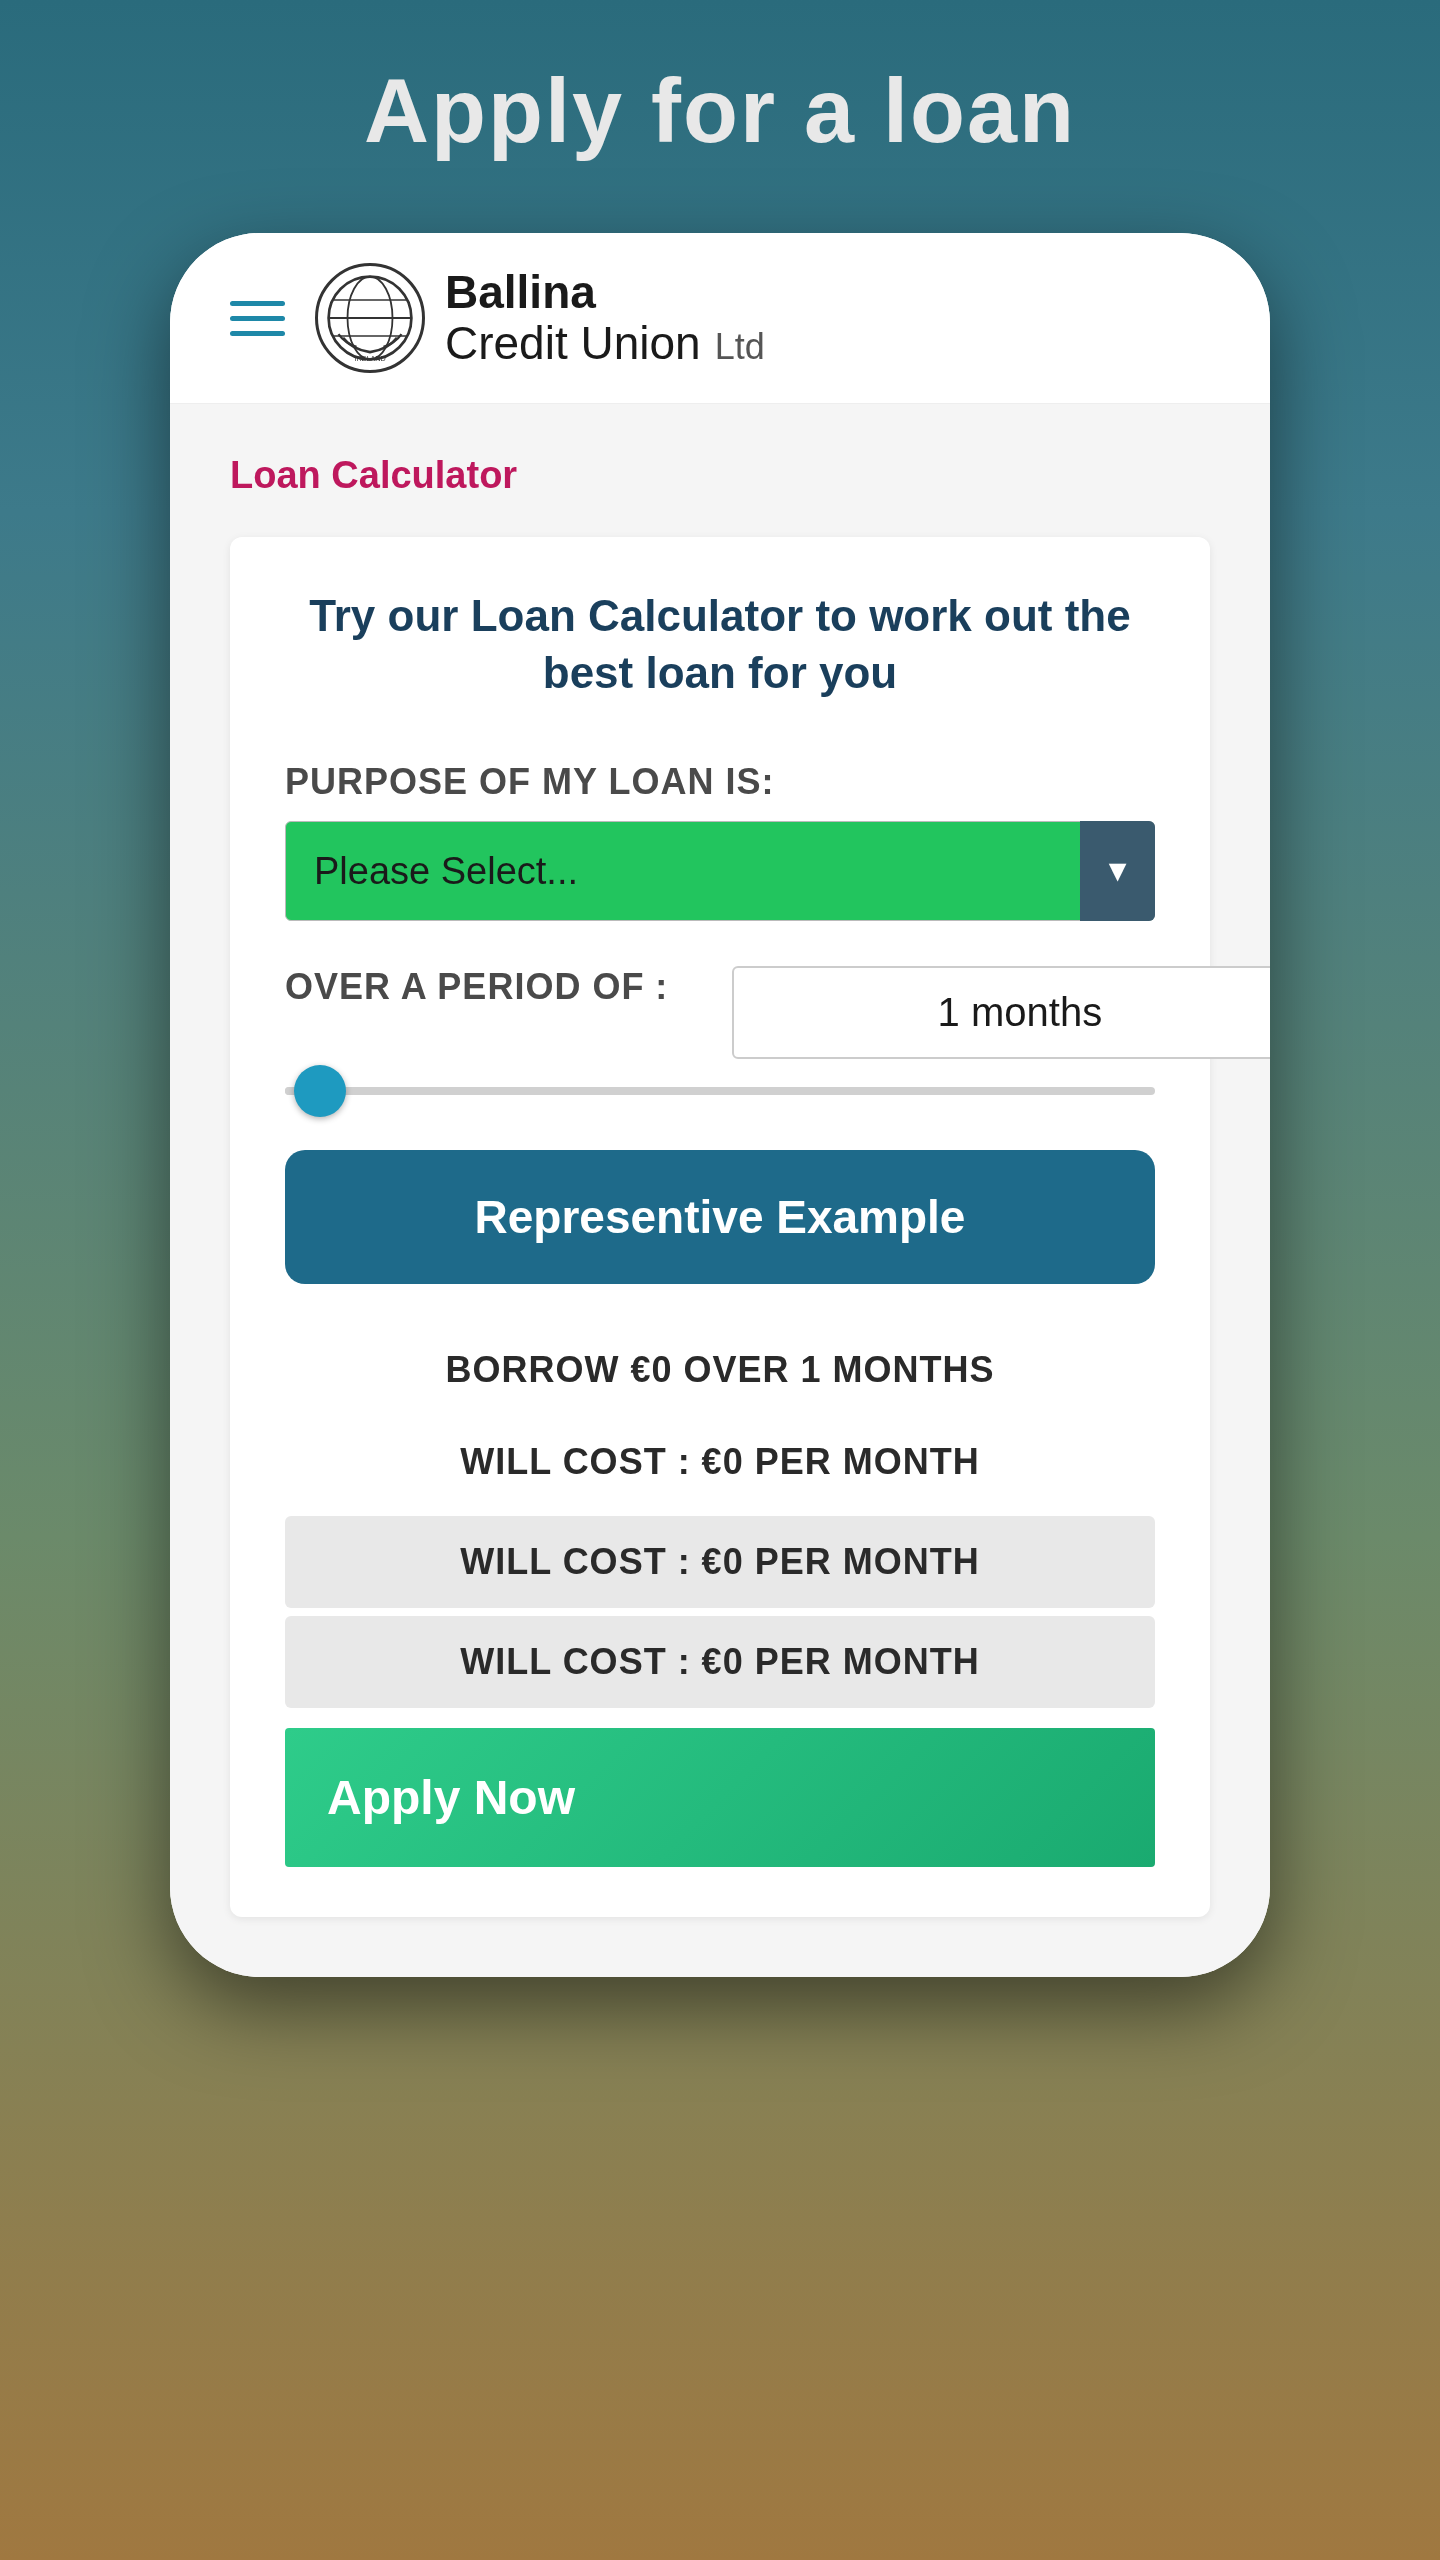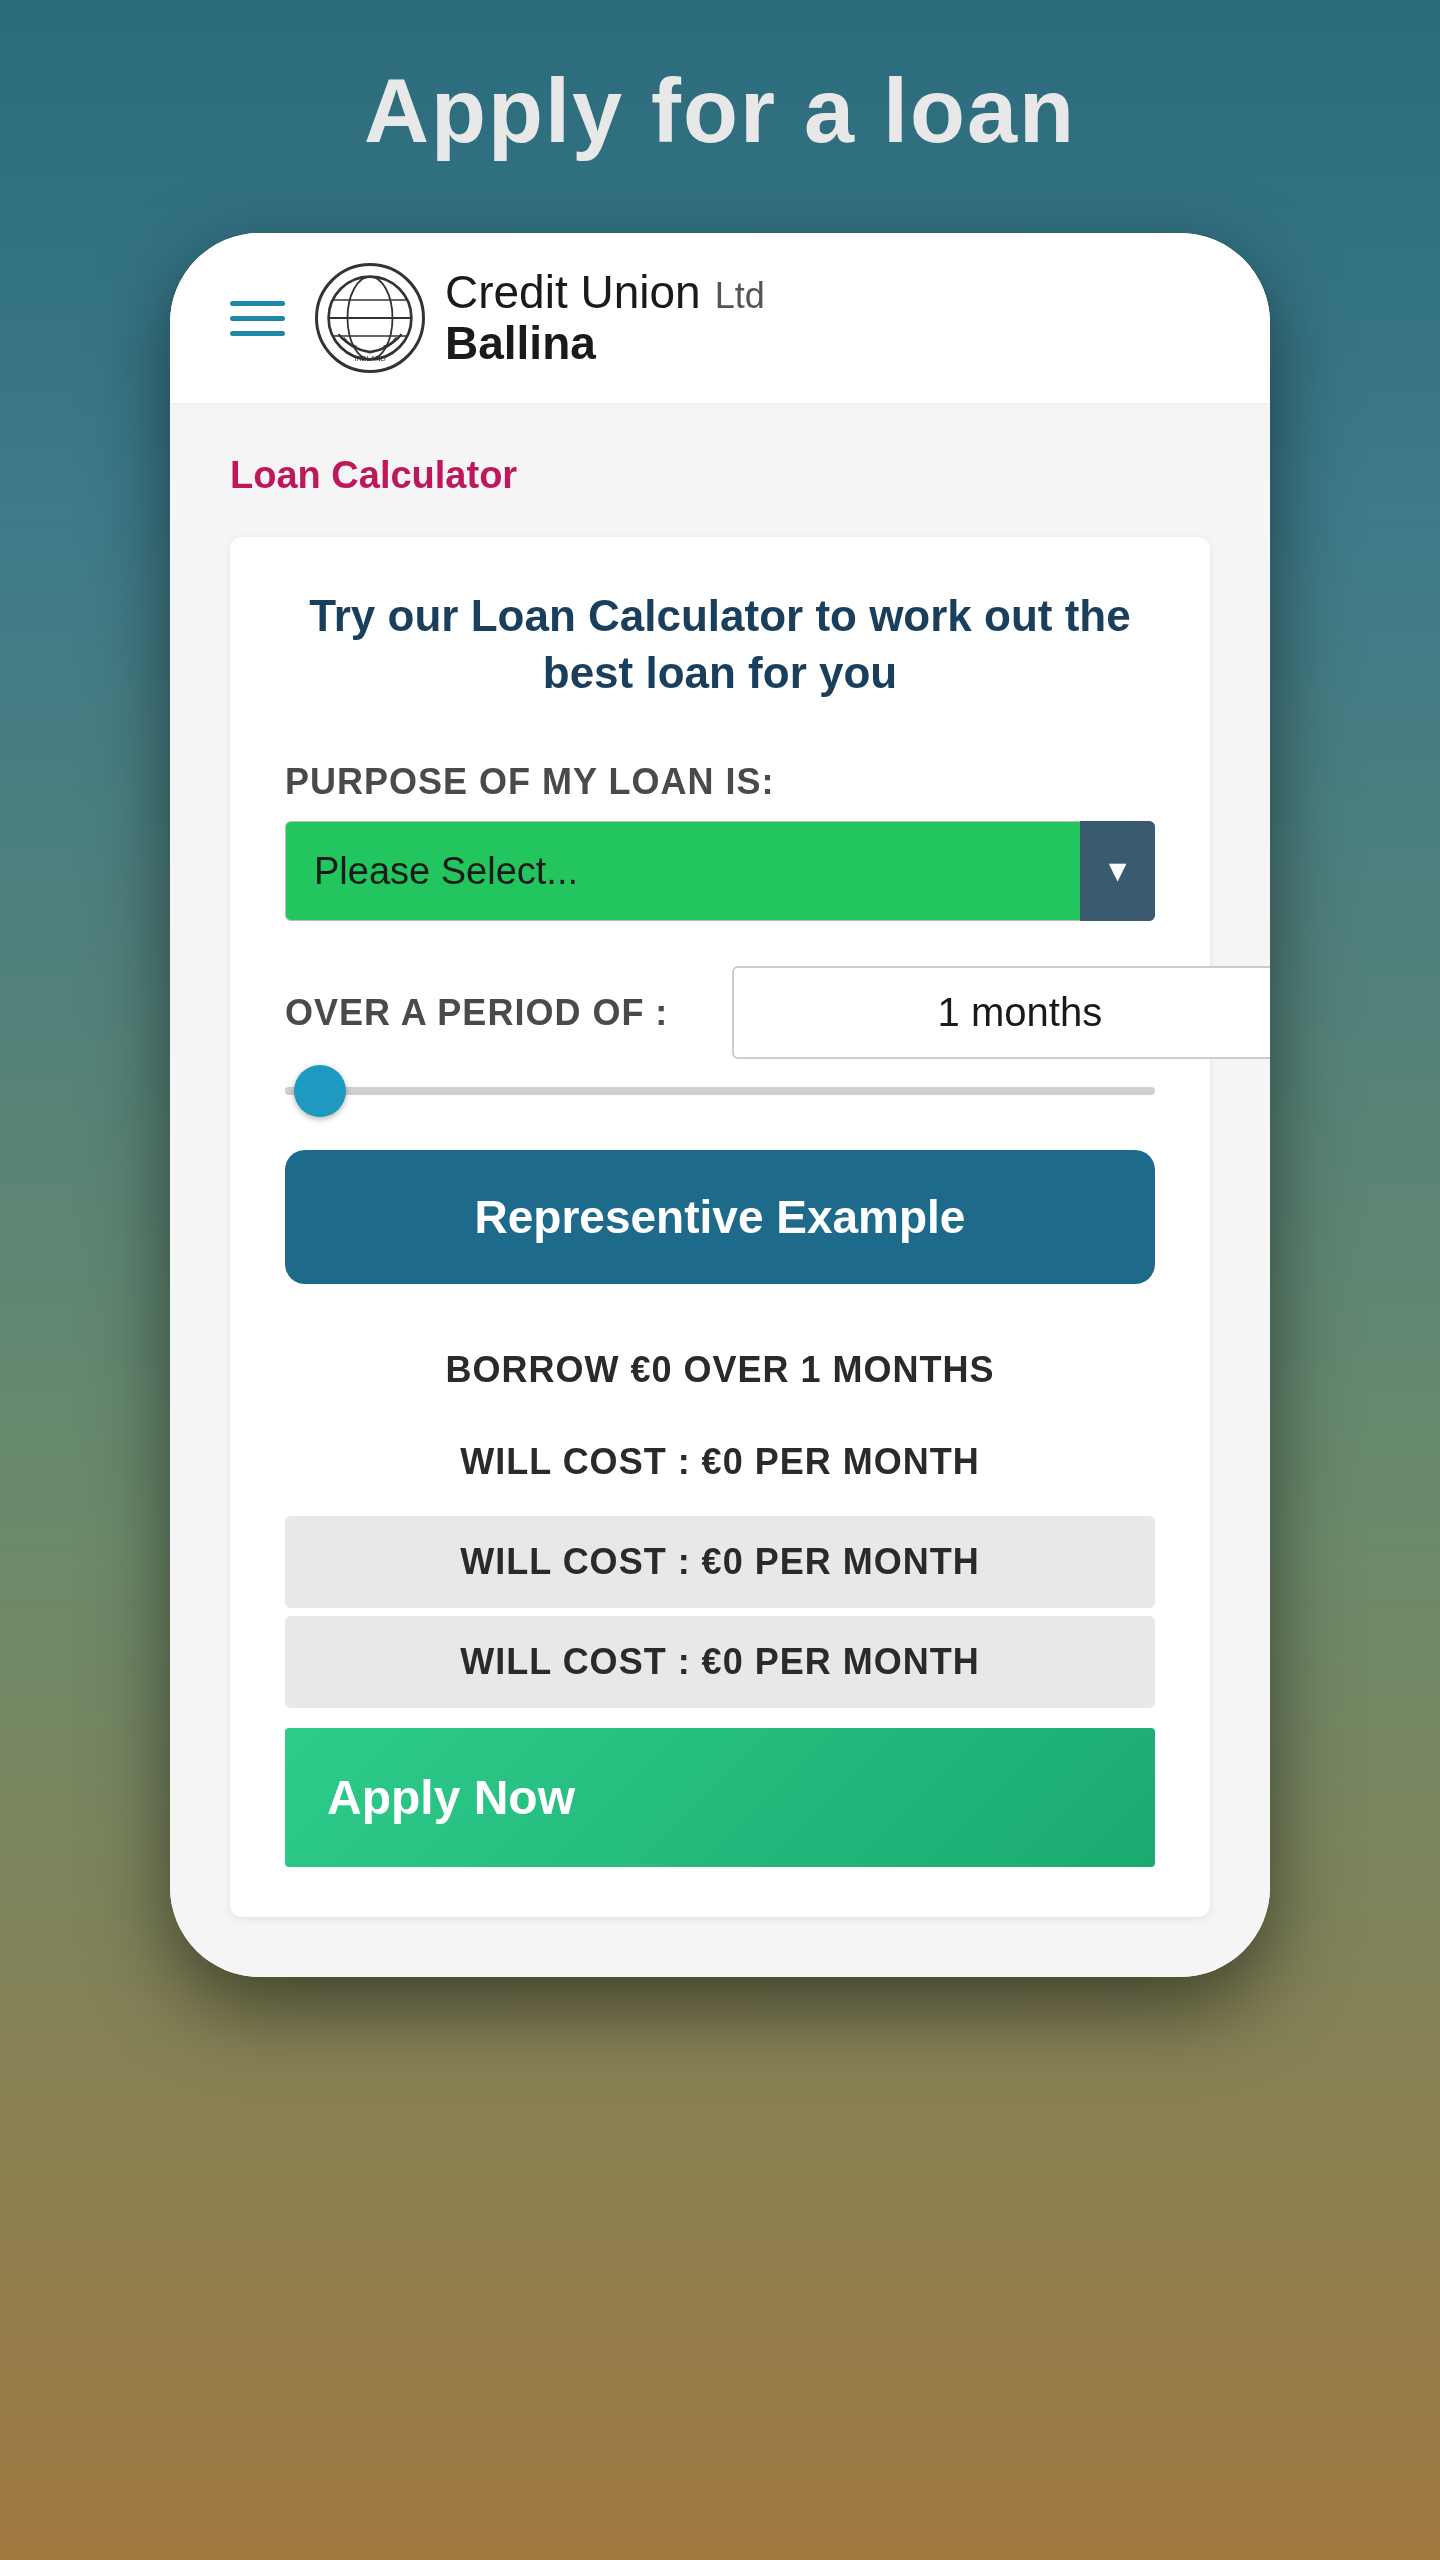--- a/index.html
+++ b/index.html
@@ -314,21 +314,20 @@
       position: absolute;
       top: 50%;
       left: 4%;
       transform: translate(-50%, -50%);
       cursor: pointer;
       box-shadow: 0 2px 6px rgba(0,0,0,0.3);
     }
 
     .period-row {
       display: flex;
-      align-items: center;
       gap: 30px;
       margin-bottom: 18px;
     }
 
     .period-label {
       font-size: 36px;
       font-weight: 700;
       color: #4a4a4a;
       text-transform: uppercase;
       letter-spacing: 1px;
@@ -421,25 +420,25 @@
           <line x1="10" y1="70" x2="90" y2="70" stroke="#333" stroke-width="1.5"></line>
 
           <path d="M20,72 Q30,85 50,88 Q70,85 80,72" fill="none" stroke="#333" stroke-width="3"></path>
           <path d="M15,68 Q22,78 35,82" fill="none" stroke="#333" stroke-width="2.5"></path>
           <path d="M85,68 Q78,78 65,82" fill="none" stroke="#333" stroke-width="2.5"></path>
           <text x="50" y="98" text-anchor="middle" font-size="8" fill="#333">IRELAND</text>
         </svg>
       </div>
       <div class="brand-name">
         <div style="display:flex; align-items:baseline; gap:14px;">
+          <span class="brand-line1">Ballina</span>
+        </div>
+        <div style="display:flex; align-items:baseline; gap:14px;">
           <span class="brand-line2">Credit Union</span>
           <span class="brand-ltd">Ltd</span>
-        </div>
-        <div style="display:flex; align-items:baseline; gap:14px;">
-          <span class="brand-line1">Ballina</span>
         </div>
       </div>
     </div>
   </div>
 
   <div class="main-content">
 
     <div class="section-label">Loan Calculator</div>
 
     <div class="card">

